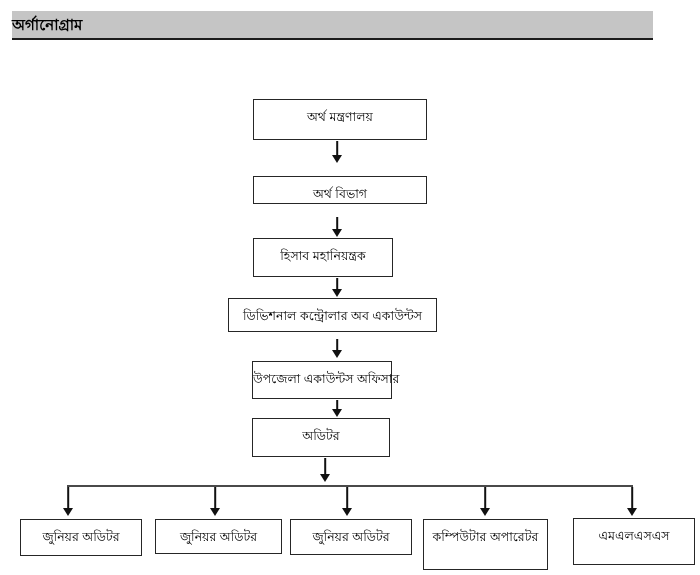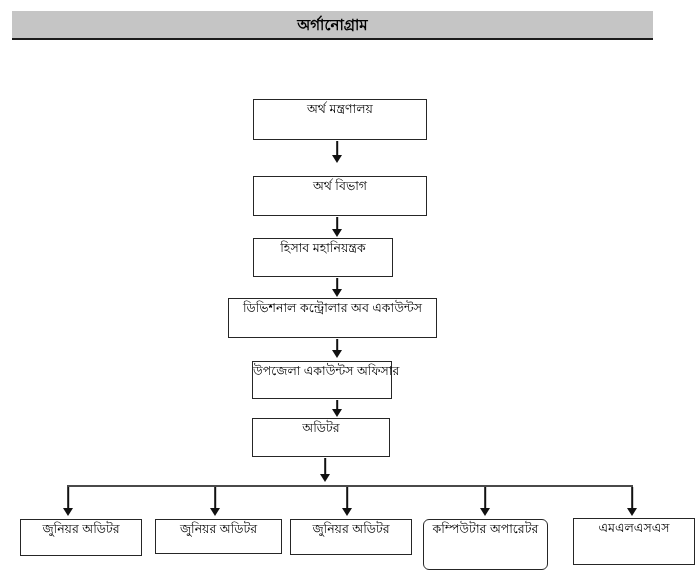--- a/index.html
+++ b/index.html
@@ -19,33 +19,33 @@
     position: absolute;
     left: 12px;
     top: 11px;
     width: 641px;
     height: 27px;
     background: #c5c5c5;
     border-bottom: 2px solid #1c1c1c;
   }
   .titlebar .title {
     width: 100%;
-    text-align: center;
     font-size: 15px;
     font-weight: bold;
     line-height: 27px;
     color: #000000;
   }
   .node {
     position: absolute;
     box-sizing: border-box;
     background: #ffffff;
     border: 1.5px solid #262626;
     text-align: center;
     font-size: 12.5px;
+    padding-top: 8px;
     white-space: nowrap;
     color: #000000;
   }
   .arrow-down {
     position: absolute;
     width: 12px;
   }
   .arrow-down .shaft {
     position: absolute;
     left: 50%;
@@ -78,27 +78,27 @@
 </head>
 <body>
 
 <div class="titlebar">
   <div class="title">অর্গানোগ্রাম</div>
 </div>
 
 <div class="node" style="left:253px; top:99px;  width:174px; height:41px;">
   <span>অর্থ মন্ত্রণালয়</span>
 </div>
-<div class="node" style="left:253px; top:176px; width:174px; height:40px;">
+<div class="node" style="left:253px; top:176px; width:174px; height:28px;">
   <span>অর্থ বিভাগ</span>
 </div>
 <div class="node" style="left:253px; top:238px; width:140px; height:39px;">
   <span>হিসাব মহানিয়ন্ত্রক</span>
 </div>
-<div class="node" style="left:228px; top:298px; width:209px; height:40px;">
+<div class="node" style="left:228px; top:298px; width:209px; height:34px;">
   <span>ডিভিশনাল কন্ট্রোলার অব একাউন্টস</span>
 </div>
 <div class="node" style="left:252px; top:361px; width:140px; height:38px;">
   <span>উপজেলা একাউন্টস অফিসার</span>
 </div>
 <div class="node" style="left:252px; top:418px; width:138px; height:39px;">
   <span>অডিটর</span>
 </div>
 
 <div class="arrow-down" style="left:331px; top:141px; height:22px;">
@@ -151,18 +151,18 @@
 
 <div class="node" style="left:20px;  top:519px; width:122px; height:37px;">
   <span>জুনিয়র অডিটর</span>
 </div>
 <div class="node" style="left:155px; top:519px; width:127px; height:35px;">
   <span>জুনিয়র অডিটর</span>
 </div>
 <div class="node" style="left:290px; top:519px; width:122px; height:36px;">
   <span>জুনিয়র অডিটর</span>
 </div>
-<div class="node" style="left:423px; top:519px; width:125px; height:51px;border-radius:6px;">
+<div class="node" style="left:423px; top:519px; width:125px; height:51px;">
   <span>কম্পিউটার অপারেটর</span>
 </div>
 <div class="node" style="left:573px; top:518px; width:122px; height:47px;">
   <span>এমএলএসএস</span>
 </div>
 
 </body></html>

